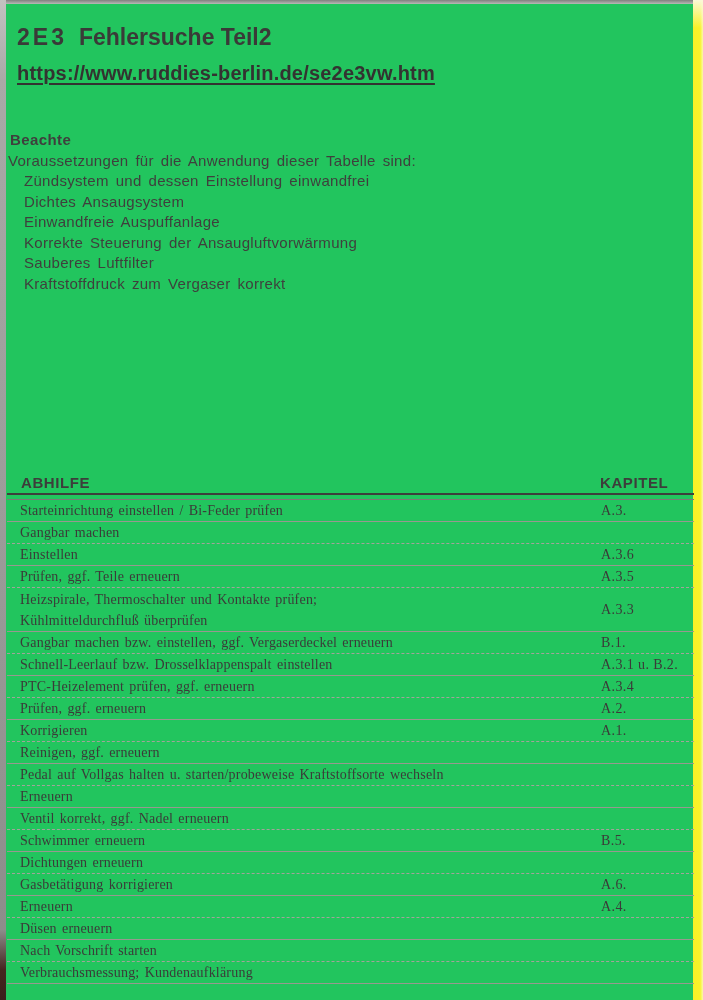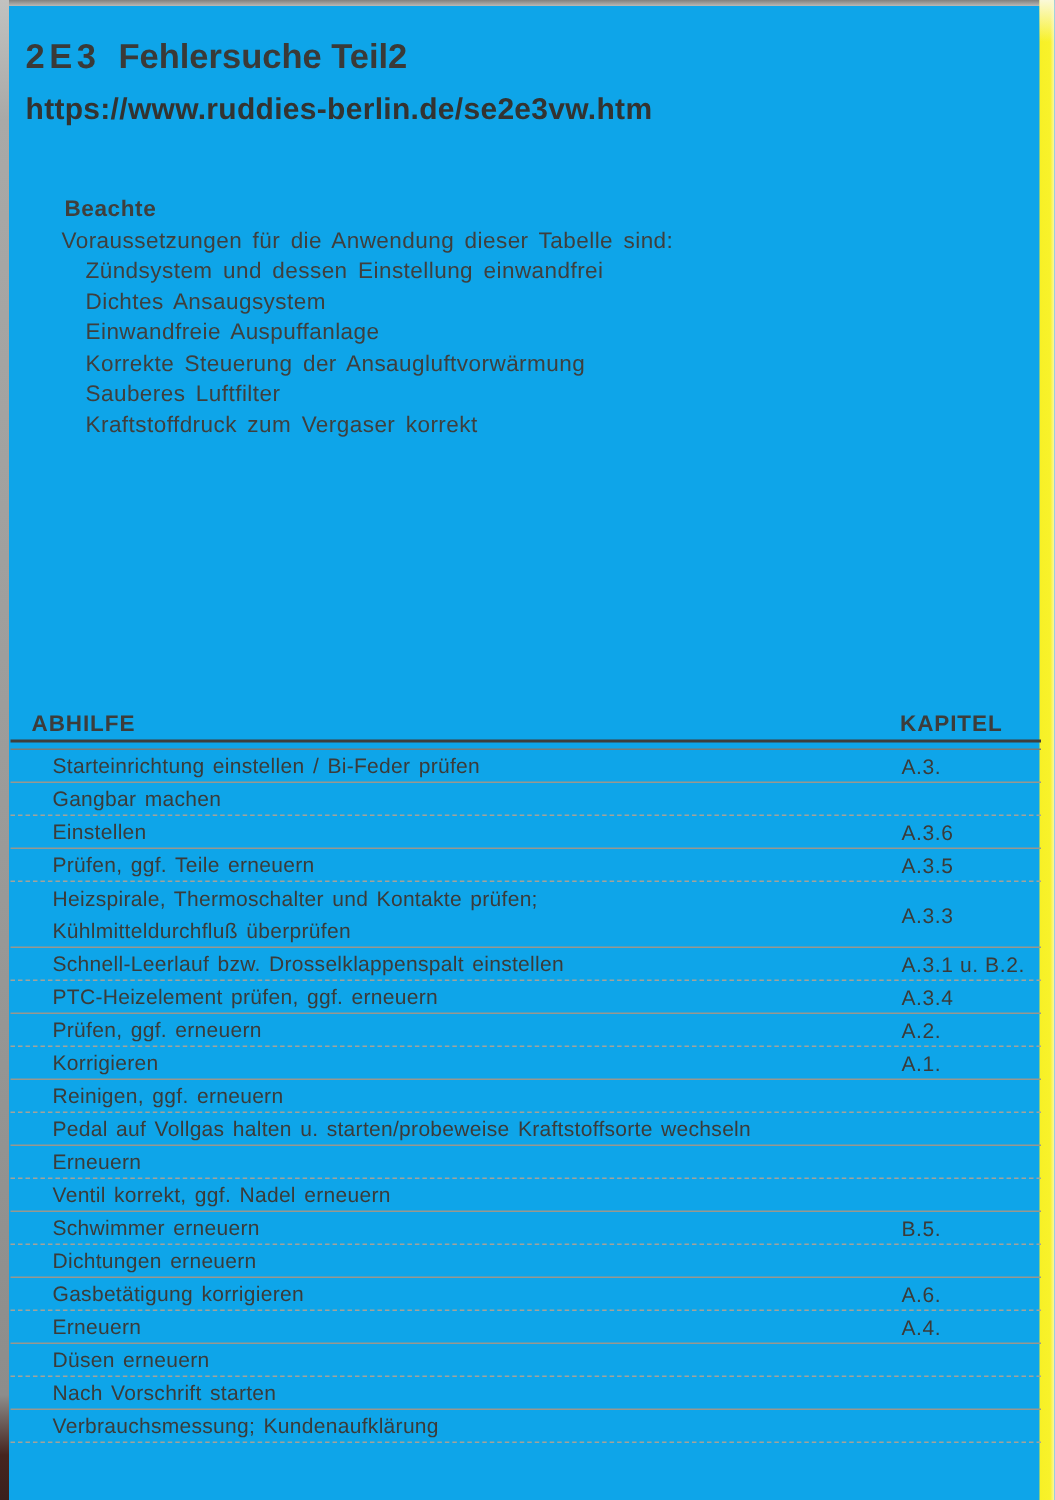--- a/index.html
+++ b/index.html
@@ -1,51 +1,51 @@
 <!DOCTYPE html>
 <html><head>
 <meta charset="utf-8">
 <style>
   html,body{margin:0;padding:0;background:#e9e8e6;}
   .page{
     position:relative;
     width:703px;height:1000px;
     margin:0 auto;
-    background:#0ea5e9;
+    background:#22c55e;
     overflow:hidden;
     font-family:"Liberation Sans", sans-serif;
     color:#3d3d3b;
   }
   
   .edge-top{position:absolute;left:0;top:0;width:100%;height:4px;
     background:linear-gradient(to bottom,#80807e,#b9b9b7);}
   .edge-left{position:absolute;left:0;top:0;width:6px;height:100%;
     background:linear-gradient(to bottom,#c2c2c0 0%,#a9a9a7 8%,#999997 60%,#8d8d8b 93%,#46251f 97%,#3a201c 100%);}
   .edge-right{position:absolute;right:0;top:0;width:10px;height:100%;
     background:linear-gradient(to right,#f7f026 0%,#f8f22a 70%,#fcf9a9 100%);}
   .edge-right::before{content:"";position:absolute;left:0;top:0;width:100%;height:28px;
     background:linear-gradient(to bottom,#fbf9d8,rgba(251,249,216,0));}
 
   .title{position:absolute;left:17px;top:24px;font-size:23px;font-weight:bold;color:#3a3a38;white-space:nowrap;}
   .title .code{letter-spacing:3px;margin-right:12px;}
   .url{position:absolute;left:17px;top:62px;font-size:20px;font-weight:bold;
-    color:#333331;text-underline-offset:3px;white-space:nowrap;letter-spacing:0.2px;}
+    color:#333331;text-decoration:underline;text-underline-offset:3px;white-space:nowrap;letter-spacing:0.2px;}
 
-  .note{position:absolute;left:41px;top:130px;font-size:15px;line-height:20.5px;
+  .note{position:absolute;left:8px;top:130px;font-size:15px;line-height:20.5px;
     letter-spacing:0.3px;word-spacing:2.5px;color:#3f3f3d;}
   .note-title{font-weight:bold;margin-left:2px;letter-spacing:0.4px;}
   .note-list{list-style:none;margin:0;padding:0 0 0 16px;}
 
   .rtable{position:absolute;left:7px;top:470px;width:687px;}
   .t-head{position:relative;height:23px;}
   .t-head .col-a{position:absolute;left:14px;top:4px;font-size:15px;font-weight:bold;letter-spacing:0.6px;text-align:center;}
   .t-head .col-k{position:absolute;left:593px;top:4px;font-size:15px;font-weight:bold;letter-spacing:0.6px;}
   .head-rule{height:4px;border-top:2px solid #3e3e3c;border-bottom:1px solid #7a7a76;}
   .t-row{position:relative;height:21px;border-bottom:1px solid #98988f;
-    display:flex;align-items:center;padding-left:28px;box-sizing:content-box;}
+    display:flex;align-items:center;padding-left:13px;box-sizing:content-box;font-family:Liberation Serif, serif;}
   .t-row.two-line{height:43px;align-items:center;}
   .t-row:nth-child(even){border-bottom-style:dashed;border-bottom-color:#a3a39a;}
   .cell-abhilfe{font-size:14px;letter-spacing:0.2px;word-spacing:1.5px;
     white-space:pre-line;line-height:21px;color:#3b3b39;}
   .cell-kapitel{position:absolute;left:594px;top:50%;transform:translateY(-50%);
     font-size:14px;letter-spacing:0.4px;color:#3b3b39;white-space:nowrap;}
 </style>
 </head>
 <body>
 
@@ -94,20 +94,24 @@
           <div class="cell-kapitel">A.3.6</div>
         </div>
         <div class="t-row">
           <div class="cell-abhilfe">Prüfen, ggf. Teile erneuern</div>
           <div class="cell-kapitel">A.3.5</div>
         </div>
         <div class="t-row two-line">
           <div class="cell-abhilfe">Heizspirale, Thermoschalter und Kontakte prüfen;
 Kühlmitteldurchfluß überprüfen</div>
           <div class="cell-kapitel">A.3.3</div>
+        </div>
+        <div class="t-row">
+          <div class="cell-abhilfe">Gangbar machen bzw. einstellen, ggf. Vergaserdeckel erneuern</div>
+          <div class="cell-kapitel">B.1.</div>
         </div>
         <div class="t-row">
           <div class="cell-abhilfe">Schnell-Leerlauf bzw. Drosselklappenspalt einstellen</div>
           <div class="cell-kapitel">A.3.1 u. B.2.</div>
         </div>
         <div class="t-row">
           <div class="cell-abhilfe">PTC-Heizelement prüfen, ggf. erneuern</div>
           <div class="cell-kapitel">A.3.4</div>
         </div>
         <div class="t-row">

